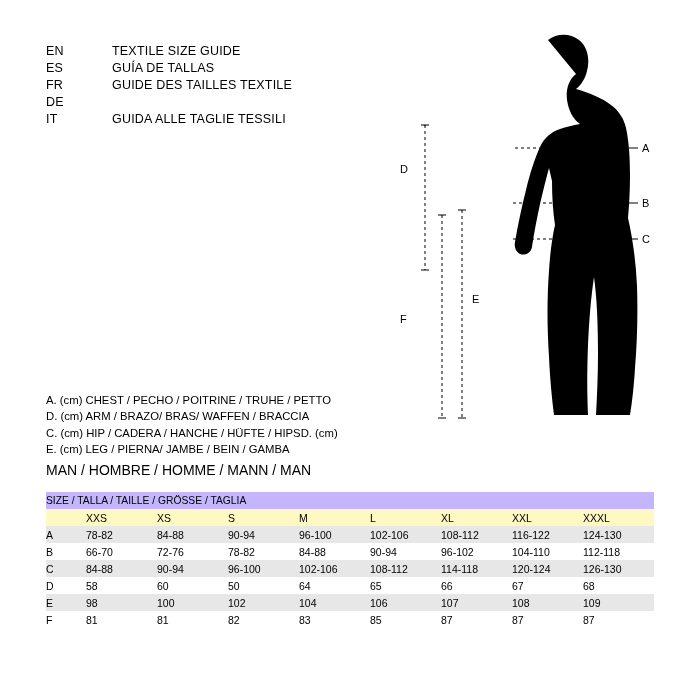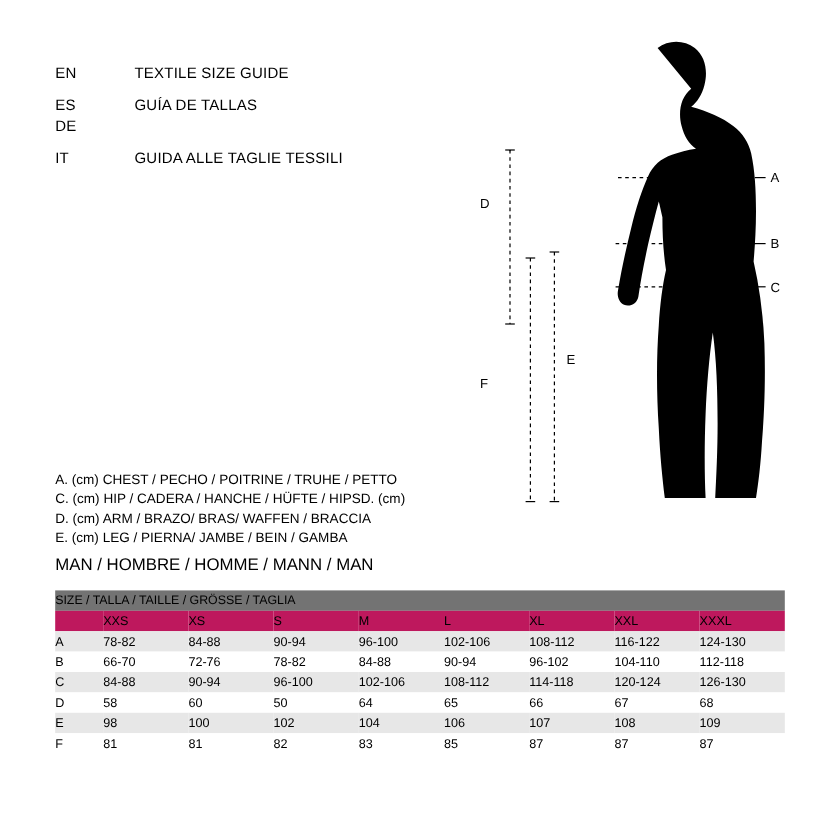--- a/index.html
+++ b/index.html
@@ -30,21 +30,20 @@
     gap: 20px;
   }
   .lang-code {
     width: 46px;
     font-size: 12.5px;
     letter-spacing: 0.2px;
   }
   .lang-title {
     font-size: 12.5px;
     letter-spacing: 0.2px;
-    margin-top: 10px;
   }
 
   
   .legend {
     position: absolute;
     left: 46px;
     top: 348px;
     width: 400px;
     margin-top: 44px;
   }
@@ -84,27 +83,27 @@
     width: 608px;
     font-size: 10.5px;
   }
   table.size-table td, table.size-table th {
     padding: 0;
     height: 17px;
     text-align: left;
     font-weight: normal;
   }
   .cap-row td {
-    background: #737373;
+    background: #c4b5fd;
     height: 16px;
     padding-left: 6px;
     font-size: 10.3px;
   }
   .hdr-row td {
-    background: #be185d;
+    background: #fef9c3;
     height: 18px;
   }
   .row-alt td { background: #e7e7e7; }
   .row-plain td { background: #ffffff; }
   .col-label {
     width: 40px;
     padding-left: 6px;
   }
   .data-cell { width: 71px; }
 </style>
@@ -114,32 +113,36 @@
 <div class="lang-block">
   <div class="lang-row">
     <span class="lang-code">EN</span>
     <span class="lang-title">TEXTILE SIZE GUIDE</span>
   </div>
   <div class="lang-row">
     <span class="lang-code">ES</span>
     <span class="lang-title">GUÍA DE TALLAS</span>
   </div>
   <div class="lang-row">
+    <span class="lang-code">FR</span>
+    <span class="lang-title">GUIDE DES TAILLES TEXTILE</span>
+  </div>
+  <div class="lang-row">
     <span class="lang-code">DE</span>
   </div>
   <div class="lang-row">
     <span class="lang-code">IT</span>
     <span class="lang-title">GUIDA ALLE TAGLIE TESSILI</span>
   </div>
 </div>
 
 <div class="legend">
   <div class="legend-line">A. (cm) CHEST / PECHO / POITRINE / TRUHE / PETTO</div>
+  <div class="legend-line">D. (cm) ARM / BRAZO/ BRAS/ WAFFEN / BRACCIA</div>
   <div class="legend-line">C. (cm) HIP / CADERA / HANCHE / HÜFTE / HIPSD. (cm)</div>
-  <div class="legend-line">D. (cm) ARM / BRAZO/ BRAS/ WAFFEN / BRACCIA</div>
   <div class="legend-line">E. (cm) LEG / PIERNA/ JAMBE / BEIN / GAMBA</div>
 </div>
 
 <div class="gender-line">MAN / HOMBRE / HOMME / MANN / MAN</div>
 
 <div class="figure-area">
   <svg width="300" height="460" viewBox="0 0 300 460">
 
     <g fill="#000000">
       <path d="M168,20

